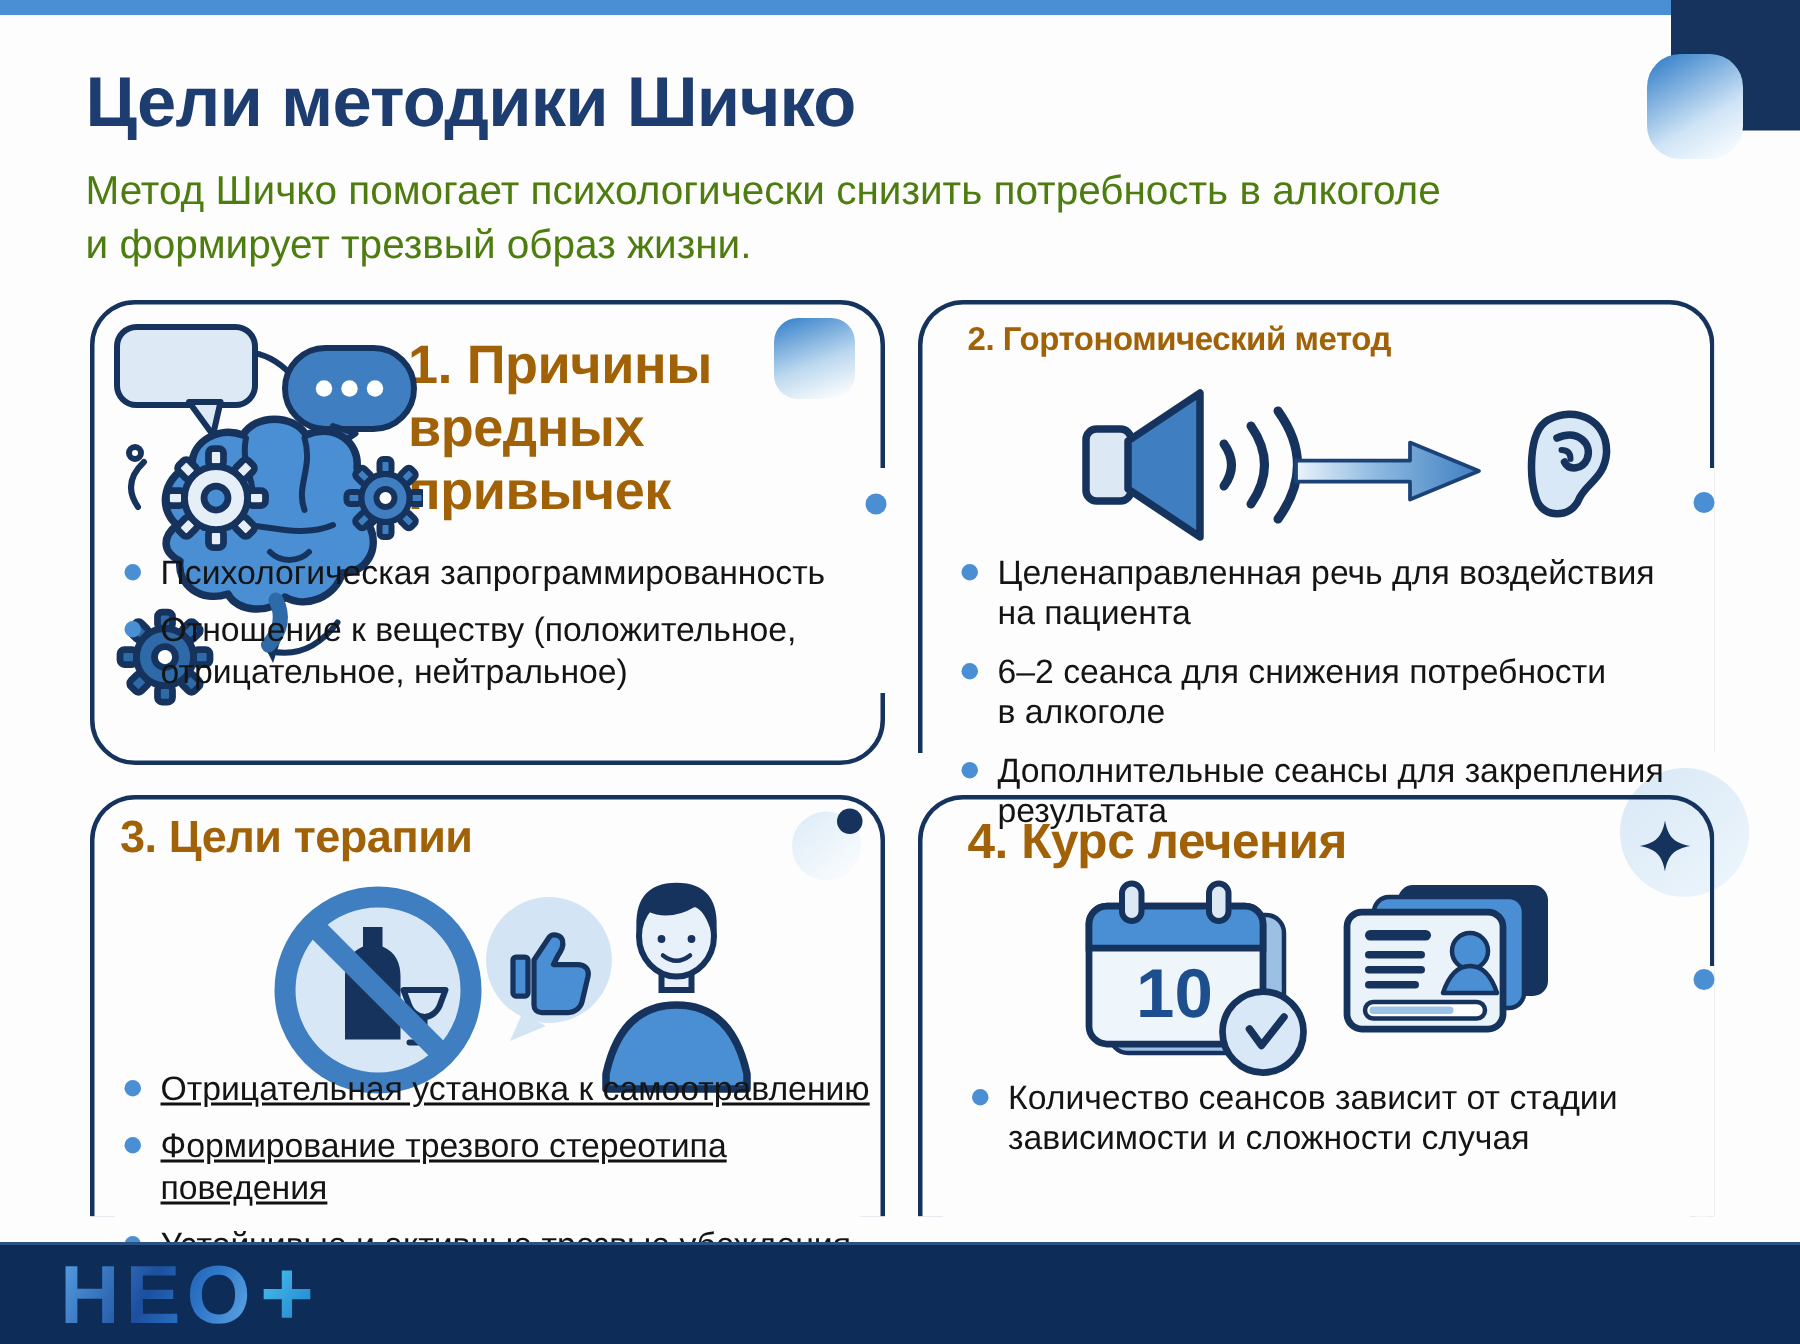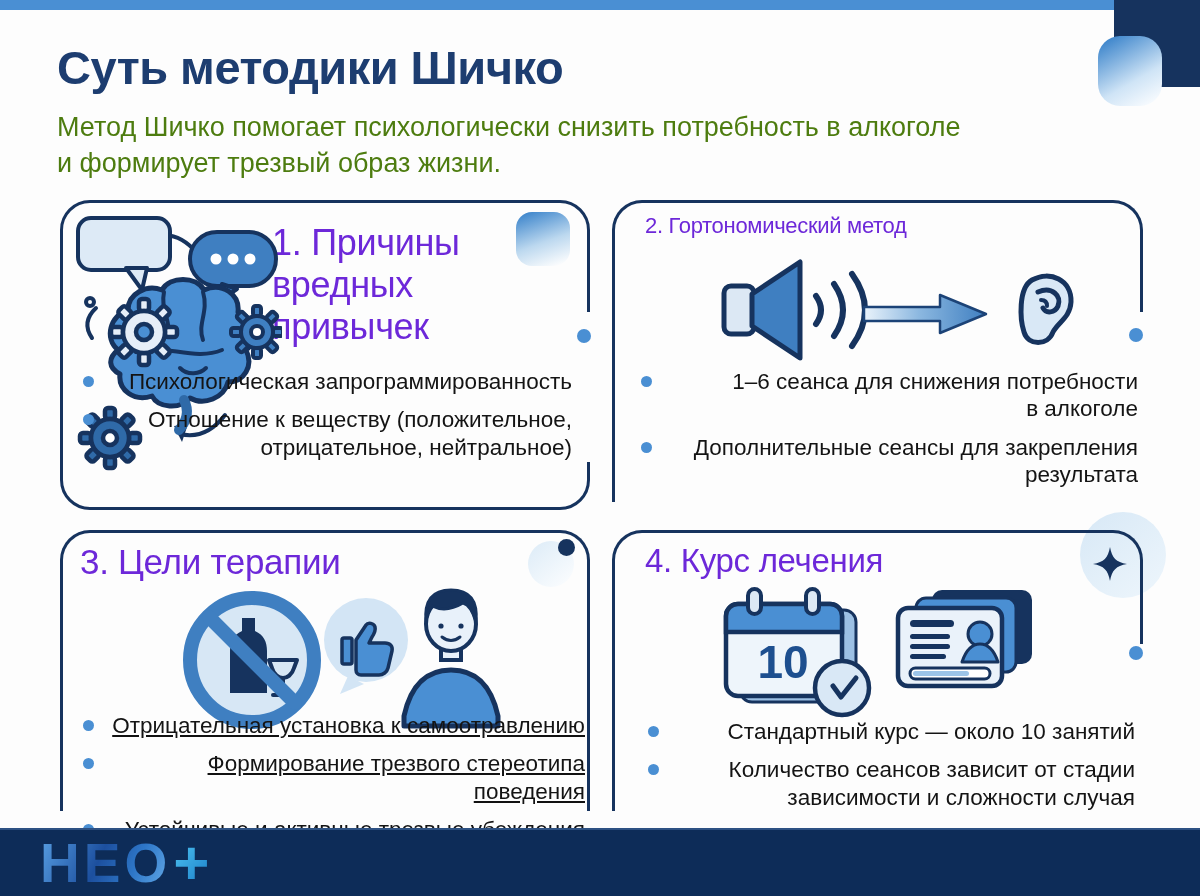--- a/index.html
+++ b/index.html
@@ -18,27 +18,27 @@
   .page-subtitle{left:57px;top:110px;width:1040px;font-size:27px;line-height:1.32;color:#4d7c0f;white-space:pre-line;}
 
   
   .card{border:3px solid #16335e;border-radius:30px;background:transparent;}
   .card.no-bottom{border-bottom:0;border-radius:30px 30px 0 0;}
   .card1{left:60px;top:200px;width:524px;height:304px;}
   .card2{left:612px;top:200px;width:525px;height:299px;border-bottom:0;border-radius:30px 30px 0 0;}
   .card3{left:60px;top:530px;width:524px;height:278px;}
   .card4{left:612px;top:530px;width:525px;height:278px;}
 
-  .card-title{font-weight:400;color:#6d28d9;letter-spacing:-0.3px;}
+  .card-title{font-weight:700;color:#a16207;letter-spacing:-0.3px;}
   .t1{left:272px;top:222px;width:240px;font-size:36px;line-height:1.16;white-space:pre-line;}
   .t2{left:645px;top:213px;width:480px;font-size:22px;}
-  .t3{left:80px;top:542px;width:400px;font-size:35px;}
+  .t3{left:80px;top:542px;width:400px;font-size:30px;}
   .t4{left:645px;top:542px;width:400px;font-size:33px;}
 
-  ul.bullets{list-style:none;margin:0;padding:0;text-align:right;}
+  ul.bullets{list-style:none;margin:0;padding:0;}
   ul.bullets li{position:relative;padding-left:27px;margin-bottom:11px;
       font-size:22.5px;line-height:1.22;color:#141414;white-space:pre-line;}
   ul.bullets li::before{content:"";position:absolute;left:3px;top:8px;width:11px;height:11px;
       border-radius:50%;background:#4a8fd3;}
   .b1{left:80px;top:368px;width:492px;}
   .b2{left:638px;top:368px;width:500px;}
   .b3{left:80px;top:712px;width:505px;text-decoration:underline;}
   .b4{left:645px;top:718px;width:490px;}
   .b3 li{font-size:22px;}
 
@@ -83,21 +83,21 @@
       -webkit-background-clip:text;background-clip:text;color:transparent;}
   }
 </style>
 </head>
 <body>
 
 <div class="abs topbar"></div>
 <div class="abs corner-blob"></div>
 <div class="abs corner-gradsq"></div>
 
-<h1 class="abs page-title" style="margin:0;">Суть методики Шичко</h1>
+<h1 class="abs page-title" style="margin:0;">Цели методики Шичко</h1>
 <p class="abs page-subtitle" style="margin:0;">Метод Шичко помогает психологически снизить потребность в алкоголе
 и формирует трезвый образ жизни.</p>
 
 <div class="abs card card1"></div>
 <div class="abs card card2"></div>
 <div class="abs card no-bottom card3"></div>
 <div class="abs card no-bottom card4"></div>
 
 <div class="abs break brk1"></div>
 <div class="abs break brk2"></div>
@@ -262,32 +262,33 @@
   <rect x="24" y="80" width="80" height="11" rx="5.5" fill="#fff" stroke="#16335e" stroke-width="3"></rect>
   <rect x="27" y="83" width="56" height="5" rx="2.5" fill="#9cc4e8"></rect>
 </svg>
 
 <ul class="abs bullets b1">
   <li>Психологическая запрограммированность</li>
   <li>Отношение к веществу (положительное,
 отрицательное, нейтральное)</li>
 </ul>
 <ul class="abs bullets b2">
-  <li>1–6 сеанса для снижения потребности
+  <li>Целенаправленная речь для воздействия
+на пациента</li>
+  <li>6–2 сеанса для снижения потребности
 в алкоголе</li>
   <li>Дополнительные сеансы для закрепления
 результата</li>
 </ul>
 <ul class="abs bullets b3">
   <li>Отрицательная установка к самоотравлению</li>
   <li>Формирование трезвого стереотипа поведения</li>
   <li>Устойчивые и активные трезвые убеждения</li>
 </ul>
 <ul class="abs bullets b4">
-  <li>Стандартный курс — около 10 занятий</li>
   <li>Количество сеансов зависит от стадии
 зависимости и сложности случая</li>
 </ul>
 
 <div class="abs bottombar"></div>
 <div class="abs logo">
   <span class="logo-neo">НЕО</span>
     <span class="logo-plus">+</span>
 </div>
 

